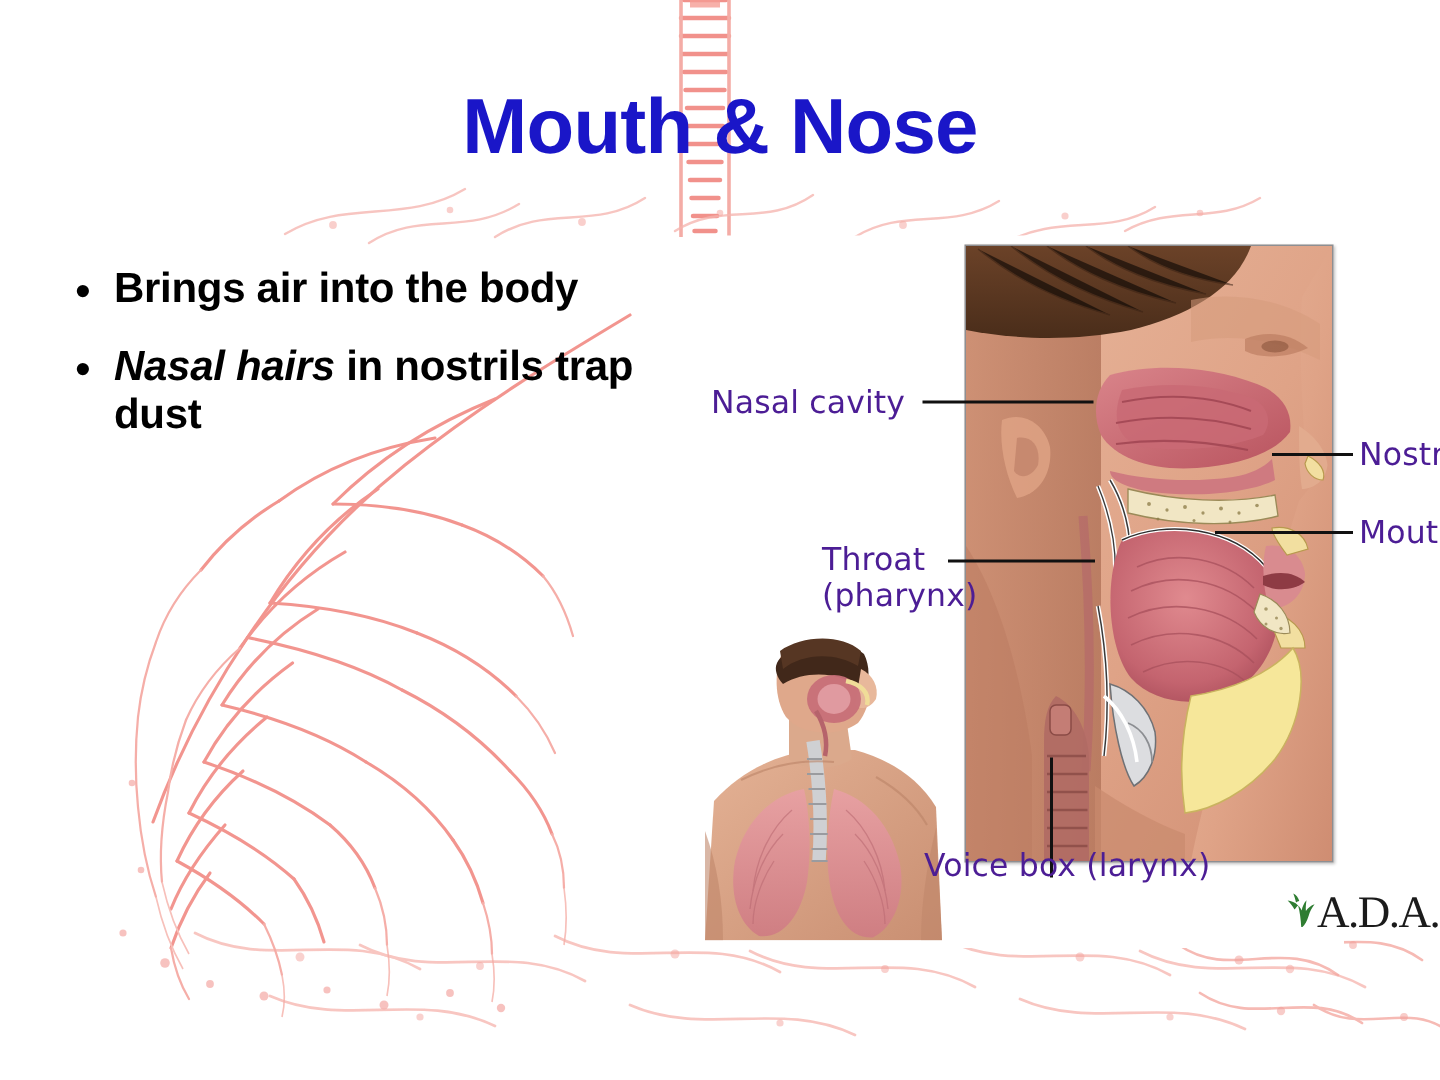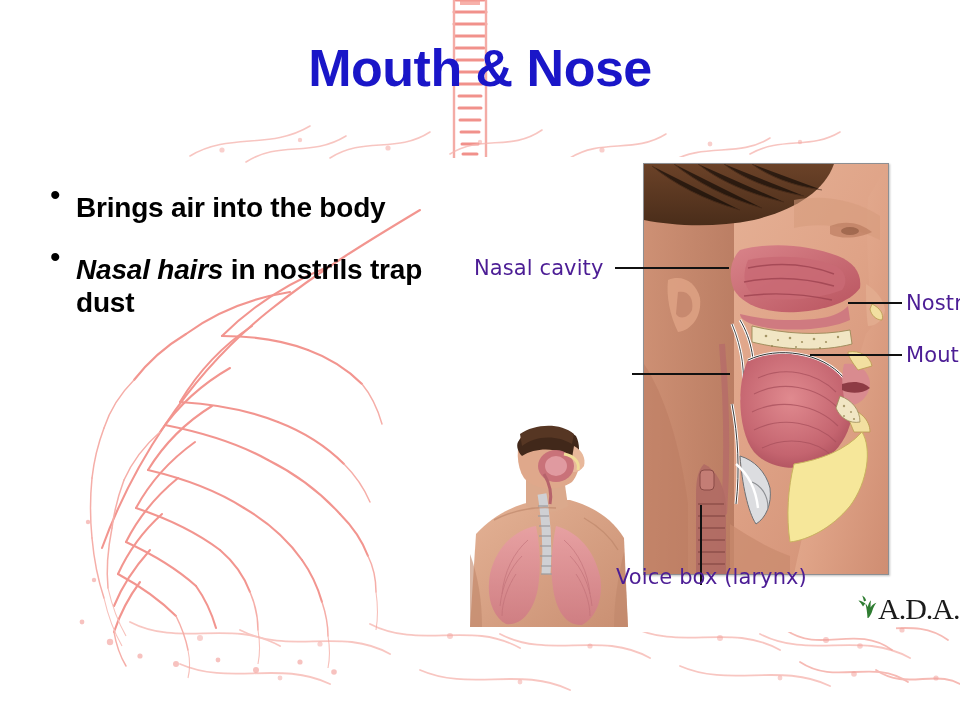--- a/index.html
+++ b/index.html
@@ -14,36 +14,35 @@
   .wm{position:absolute;pointer-events:none;}
 
   #wm-tree{left:-10px;top:170px;width:470px;height:520px;opacity:.95;}
   #wm-trachea{left:430px;top:-6px;width:80px;height:170px;opacity:.9;}
   #wm-band-top{left:150px;top:92px;width:700px;height:78px;opacity:.85;}
   #wm-band-bottom{left:120px;top:600px;width:840px;height:120px;opacity:.8;}
   #wm-right{left:780px;top:600px;width:190px;height:120px;opacity:.8;}
 
   
   #title{
-    position:absolute;left:0;right:0;top:41px;text-align:center;
+    position:absolute;left:0;right:0;top:58px;text-align:center;
     font-size:52px;font-weight:bold;letter-spacing:-.5px;
     color:#1a16c8;line-height:1.05;white-space:nowrap;
   }
 
   
   #bullets{position:absolute;left:46px;top:176px;width:390px;}
   .bullet{display:flex;align-items:flex-start;margin-bottom:14px;}
   .bullet .dot{
     flex:0 0 auto;width:26px;font-size:30px;line-height:38px;color:#000;
     text-align:left;padding-left:4px;
   }
   .bullet .btxt{
     font-size:28px;font-weight:bold;color:#000;line-height:1.16;
     letter-spacing:-.2px;
-    margin-top:16px;
   }
   .btxt em{font-weight:bold;}
 
   
   #figure{
     position:absolute;left:462px;top:157px;width:434px;height:475px;
     background:#ffffff;
   }
   
   #photo{
@@ -484,20 +483,24 @@
     </div>
 
     <div class="leader h" id="ld-nasal"></div>
     <div class="leader h" id="ld-throat"></div>
     <div class="leader h" id="ld-nostril"></div>
     <div class="leader h" id="ld-mouth"></div>
     <div class="leader v" id="ld-voice-v"></div>
 
     <div class="lbl" id="lbl-nasal">Nasal cavity</div>
 
+    <div class="lbl two" id="lbl-throat">
+      <div>Throat</div>
+      <div>(pharynx)</div>
+    </div>
 
     <div class="lbl" id="lbl-nostril">Nostril</div>
 
     <div class="lbl" id="lbl-mouth">Mouth</div>
 
     <div class="lbl" id="lbl-voice">Voice box (larynx)</div>
 
     <div id="logo">
       <span class="leaf">
         <svg width="19" height="24" viewBox="0 0 19 24" xmlns="http://www.w3.org/2000/svg">

